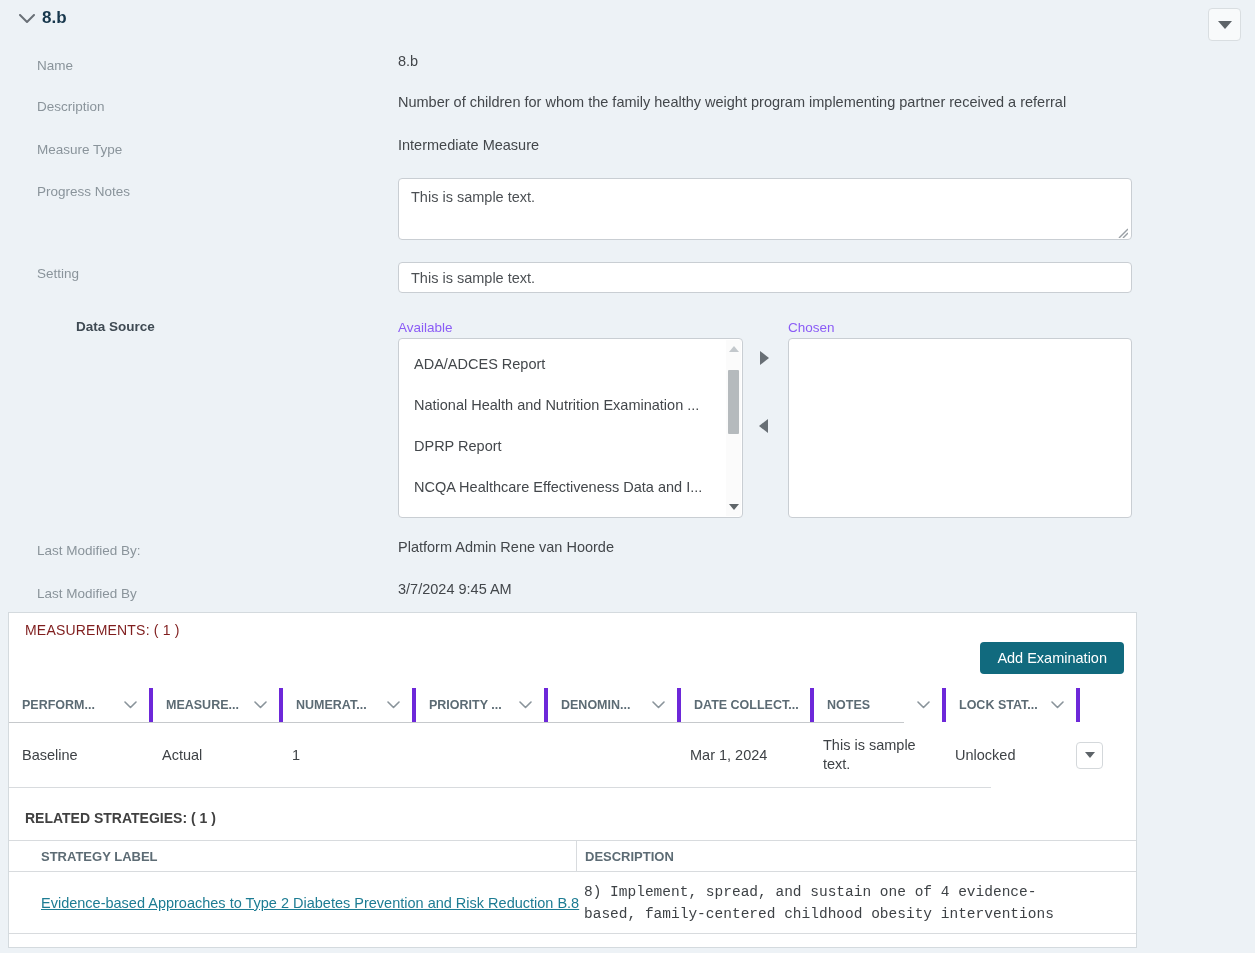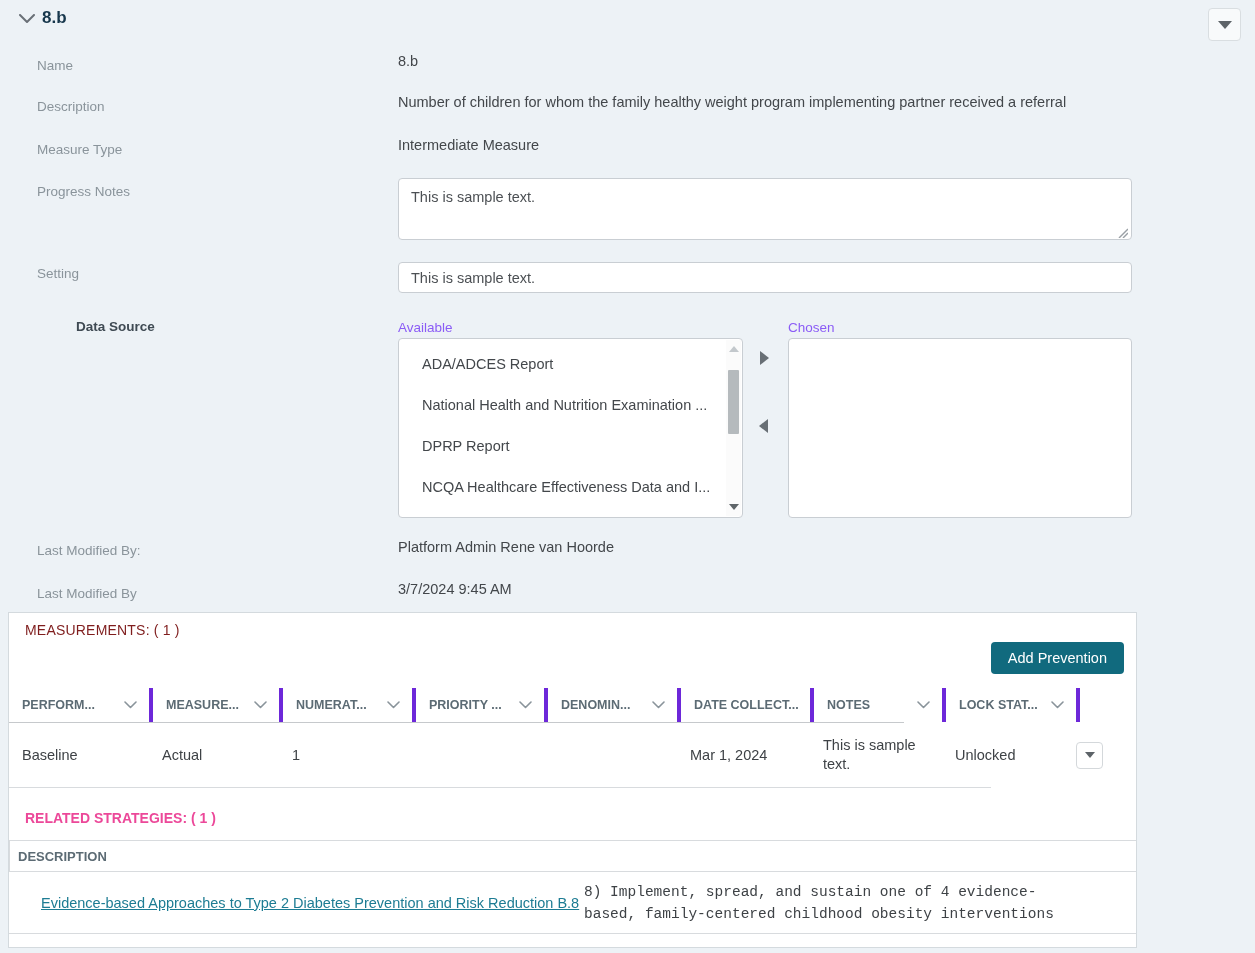--- a/index.html
+++ b/index.html
@@ -42,21 +42,21 @@
     font-family:"Liberation Sans", sans-serif; font-size:14.5px; color:#4c5054;
     padding:0 12px; outline:none;
   }
 
   
   .mini-label { position:absolute; top:320px; font-size:13.5px; color:#8b5cf6; }
   .listbox {
     position:absolute; left:398px; top:338px; width:345px; height:180px;
     background:#fff; border:1px solid #c9ced3; border-radius:4px; overflow:hidden;
   }
-  .listbox .items { position:absolute; left:0; top:5px; right:30px;padding-left:8px; }
+  .listbox .items { position:absolute; left:0; top:5px; right:30px; }
   .lb-item { height:41px; line-height:41px; padding-left:15px; font-size:14.5px; color:#43474b;
     white-space:nowrap; overflow:hidden; cursor:pointer; }
   .sb { position:absolute; top:1px; right:1px; bottom:1px; width:15px; background:#fbfbfb; }
   .sb-up { position:absolute; top:2px; left:2px; width:11px; height:14px; display:flex; align-items:center; justify-content:center; cursor:pointer; }
   .sb-up .t { width:0;height:0;border-left:5px solid transparent;border-right:5px solid transparent;border-bottom:6px solid #c3c8cc; }
   .sb-down { position:absolute; bottom:2px; left:2px; width:11px; height:14px; display:flex; align-items:center; justify-content:center; cursor:pointer; }
   .sb-down .t { width:0;height:0;border-left:5px solid transparent;border-right:5px solid transparent;border-top:6px solid #5f6569; }
   .sb-thumb { position:absolute; top:30px; left:2px; width:11px; height:64px; background:#b5babd; border-radius:1px; cursor:grab; }
   .chosenbox {
     position:absolute; left:788px; top:338px; width:344px; height:180px;
@@ -96,21 +96,21 @@
     border-bottom:1px solid #d8dbde;
   }
   .m-cell { display:flex; align-items:center; padding:0 13px; font-size:14.5px; color:#3e4246; line-height:19px; }
   .m-cell.actions { justify-content:center; padding:0; }
   .row-btn {
     width:27px; height:27px; background:#fff; border:1px solid #d4d8db; border-radius:4px;
     display:flex; align-items:center; justify-content:center; cursor:pointer;
   }
 
   
-  .rs-title { position:absolute; left:16px; top:197px; font-size:14px; font-weight:bold; color:#ec4899; }
+  .rs-title { position:absolute; left:16px; top:197px; font-size:14px; font-weight:bold; color:#404040; }
   .rs-header {
     position:absolute; left:0; top:227px; width:1127px; height:32px;
     display:grid; grid-template-columns:567px 1fr;
     border-top:1px solid #d8dbde; border-bottom:1px solid #d8dbde;
   }
   .rs-hcell { display:flex; align-items:center; font-size:13px; font-weight:bold; color:#5c6b74; }
   .rs-hcell.c1 { padding-left:32px; }
   .rs-hcell.c2 { padding-left:8px; border-left:1px solid #d8dbde; }
   .rs-row {
     position:absolute; left:0; top:259px; width:1127px; height:62px;
@@ -183,21 +183,21 @@
 <div class="chosenbox"></div>
 
 <div class="flabel" style="top:543px">Last Modified By:</div>
 <div class="fvalue" style="top:539px">Platform Admin Rene van Hoorde</div>
 
 <div class="flabel" style="top:586px">Last Modified By</div>
 <div class="fvalue" style="top:581px">3/7/2024 9:45 AM</div>
 
 <div class="panel">
   <div class="m-title">MEASUREMENTS: ( 1 )</div>
-  <button class="add-btn">Add Prevention</button>
+  <button class="add-btn">Add Examination</button>
 
   <div class="m-header">
     <div class="m-hcell">
     <span>PERFORM...</span>
     <svg class="chev chev-svg" width="13" height="8" viewBox="0 0 13 8">
       <polyline points="1,1 6.5,6.5 12,1" fill="none" stroke="#8a949b" stroke-width="1.6" stroke-linecap="round" stroke-linejoin="round"></polyline>
     </svg>
   </div>
       <div class="m-hcell">
     <span>MEASURE...</span>
@@ -269,20 +269,21 @@
       </div>
       <div class="m-cell actions">
     <div class="row-btn">
       <span class="tri-down sm"></span>
     </div>
   </div>
     </div>
 
   <div class="rs-title">RELATED STRATEGIES: ( 1 )</div>
   <div class="rs-header">
+    <div class="rs-hcell c1">STRATEGY LABEL</div>
     <div class="rs-hcell c2">DESCRIPTION</div>
   </div>
   <div id="rs-rows">
       <div class="rs-row">
     <div class="rs-cell c1">
       <a class="strategy-link">Evidence-based Approaches to Type 2 Diabetes Prevention and Risk Reduction B.8</a>
     </div>
     <div class="rs-cell c2">
       <div class="rs-desc">8) Implement, spread, and sustain one of 4 evidence-based, family-centered childhood obesity interventions</div>
     </div>

